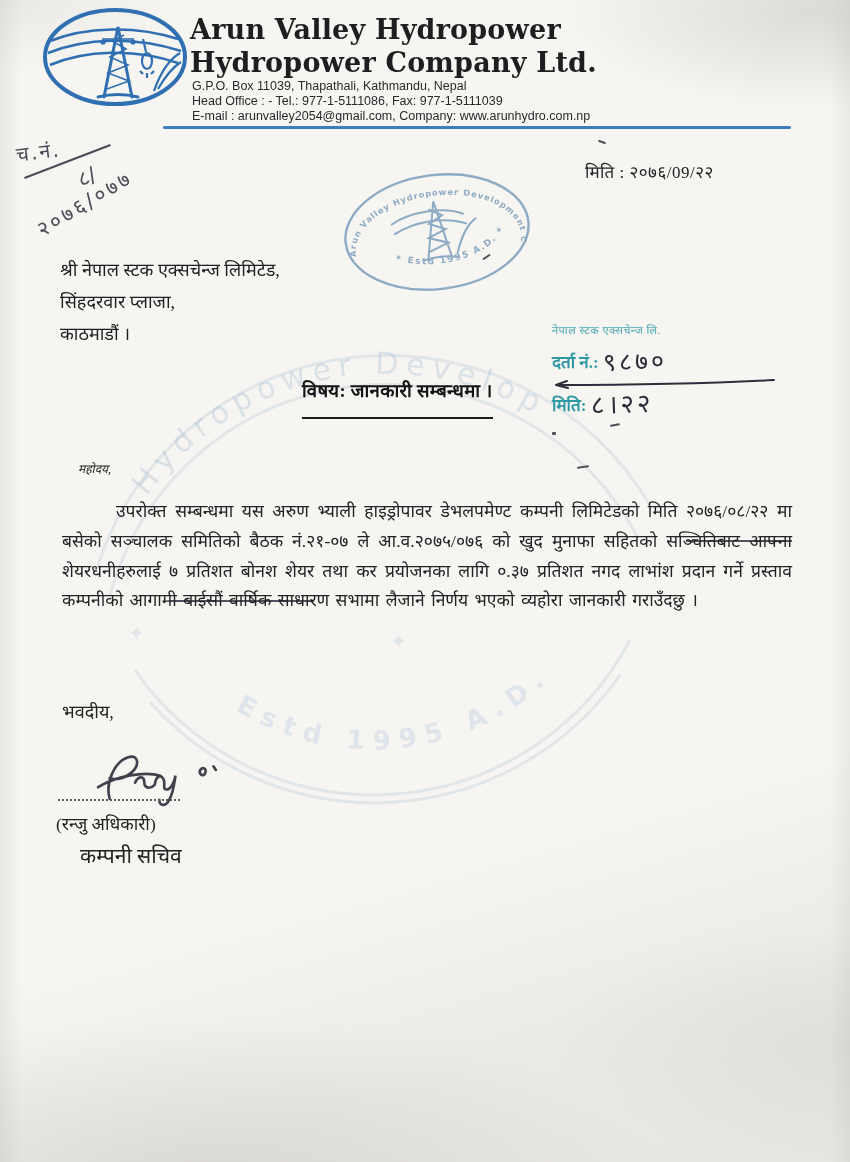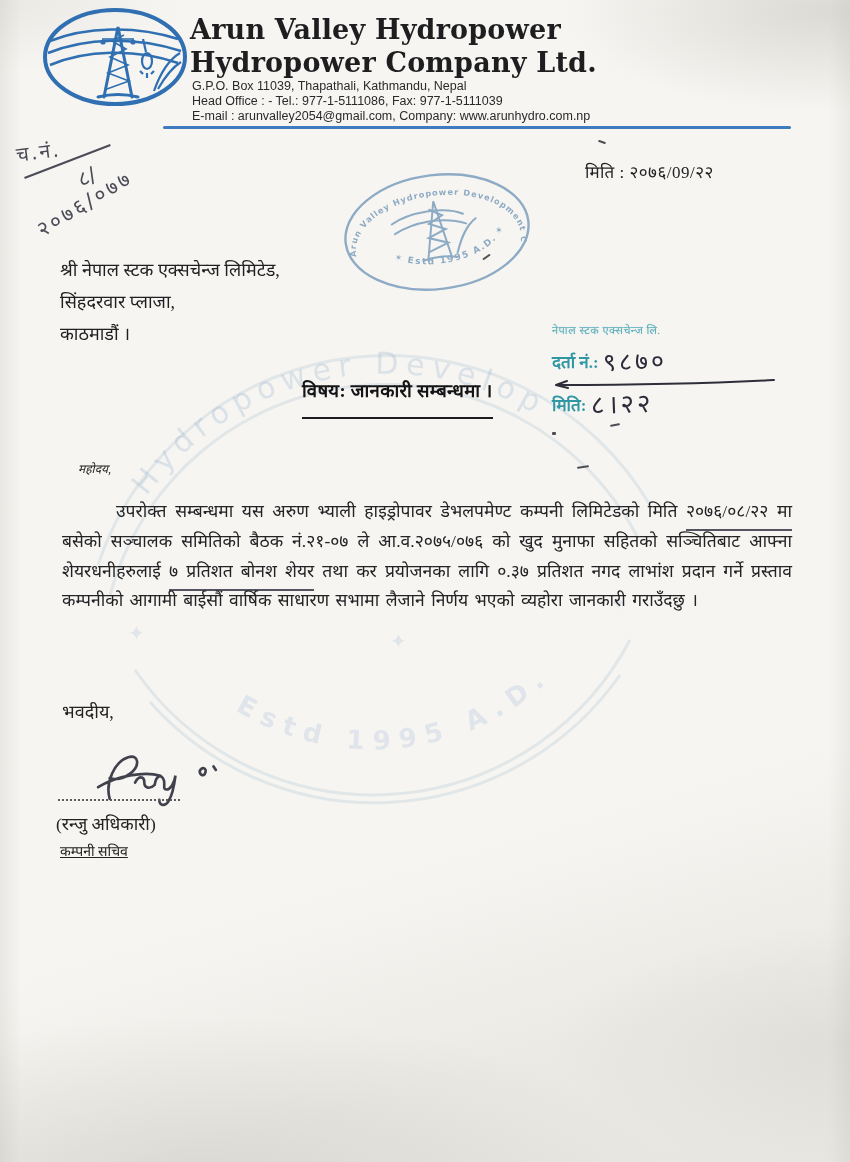--- a/index.html
+++ b/index.html
@@ -35,26 +35,26 @@
   .nepse{left:552px;top:322px;width:260px;}
   .nepse .org{font-size:11px;font-weight:normal;color:#3a9fae;opacity:.8;letter-spacing:.5px;text-shadow:0 0 1px rgba(58,159,174,.5);}
   .nepse .row{margin-top:6px;font-size:17px;font-weight:bold;color:#2f98a4;}
   .nepse .hand{font-size:25px;font-weight:normal;color:#2c2c3a;font-family:"DejaVu Sans",sans-serif;letter-spacing:3px;vertical-align:-2px;display:inline-block;transform:rotate(-2deg);}
   .nepse svg{display:block;margin:-2px 0 -6px -10px;}
   
   .subject{left:302px;top:377px;font-size:18.5px;font-weight:bold;color:#141416;border-bottom:2px solid #1c1c1e;padding-bottom:15px;letter-spacing:.3px;}
   .salutation{left:78px;top:460px;font-size:12px;font-style:italic;}
   
   .body-par{left:62px;top:497px;width:730px;font-size:17.5px;line-height:29.8px;text-align:justify;text-indent:54px;color:#232326;word-spacing:2px;}
-  .pen-under{border-bottom:2px solid rgba(44,44,60,.8);padding-bottom:8px;}
+  .pen-under{border-bottom:2px solid rgba(44,44,60,.8);padding-bottom:19px;}
   
   .valediction{left:62px;top:699px;font-size:18px;}
   .dotline{left:58px;top:799px;width:122px;border-bottom:2px dotted #5a5a60;}
   .sig-name{left:56px;top:811px;font-size:17.5px;}
-  .sig-title{left:60px;top:841px;font-size:14px;text-decoration:underline;}
+  .sig-title{left:80px;top:841px;font-size:21px;}
   
   .mark{background:#4e4e56;border-radius:1px;}
   svg{overflow:visible;}
 </style>
 </head>
 <body>
 
 <div class="page">
 
   <svg class="abs" style="left:90px;top:340px;" width="580" height="430" viewBox="0 0 580 430">

